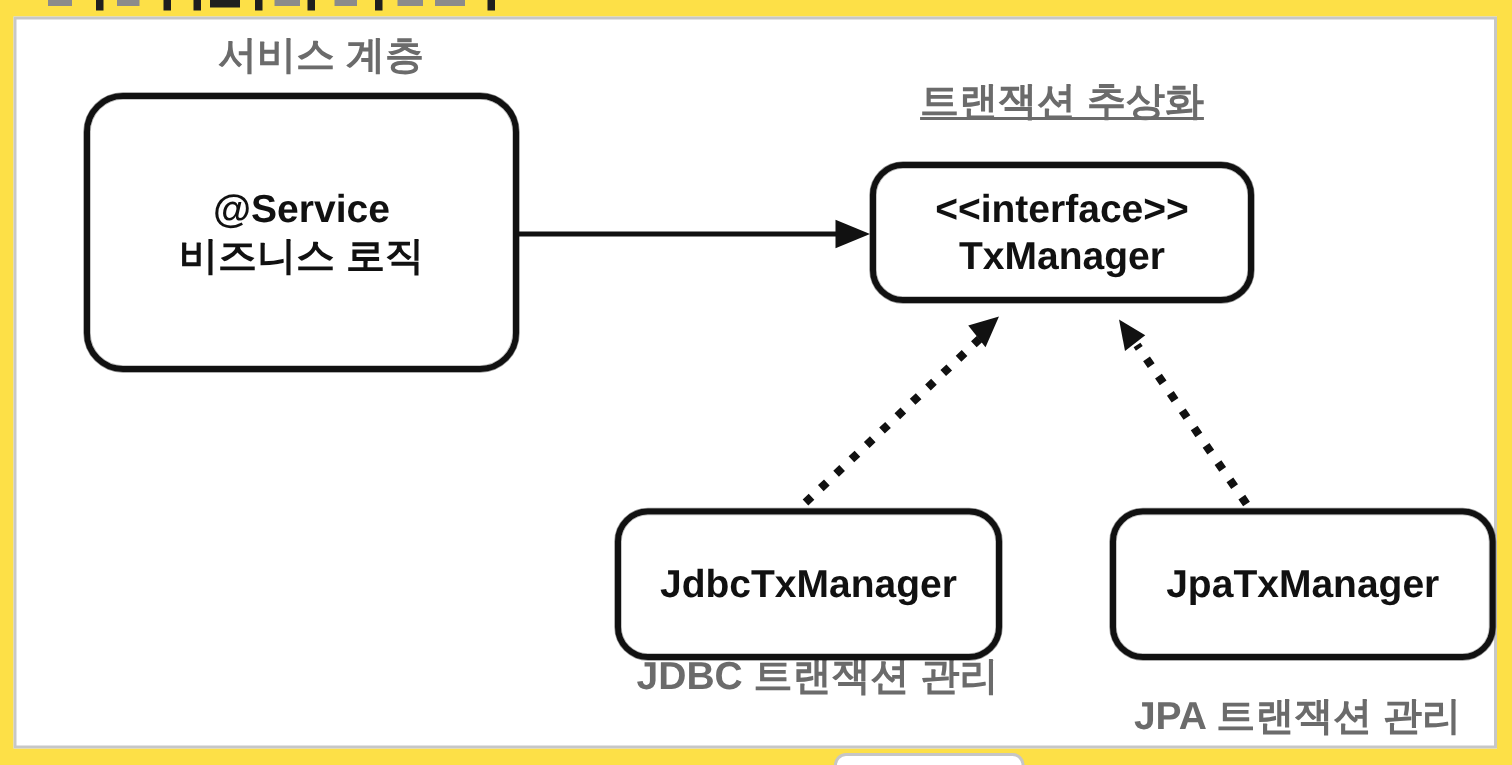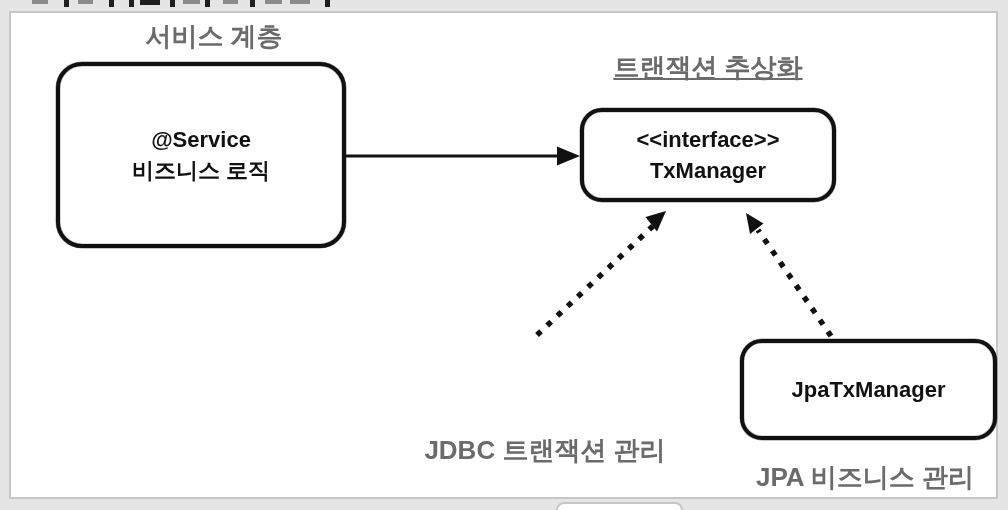--- a/index.html
+++ b/index.html
@@ -1,19 +1,19 @@
 <!DOCTYPE html>
 <html style="--label-gray: #6b6b6b; --node-border: #111111; --frame-border: #c7c7c7;"><head>
 <meta charset="utf-8">
 <style>
   html,body{margin:0;padding:0;background:#ffffff;}
   .screen{
     position:relative;
     width:1008px;height:510px;
-    background:#e5e5e5;
+    background:#fde047;
     overflow:hidden;
     font-family:"Liberation Sans", sans-serif;
     box-sizing:border-box;
     padding-left:16px;
   }
   .screen *{box-sizing:border-box;}
 
   
   .frame{
     position:absolute;left:9px;top:11px;width:989px;height:488px;
@@ -36,21 +36,21 @@
   .node{
     position:absolute;
     border:4.5px solid var(--node-border,#111111);
     border-radius:22px;
     background:#ffffff;
     display:flex;
     flex-direction:column;
     align-items:center;
     justify-content:center;
     color:#111111;
-    font-size:22px;
+    font-size:26px;
     line-height:31px;
     text-align:center;
     box-shadow:0 0 0 0.5px rgba(17,17,17,.45), inset 0 0 0 0.5px rgba(17,17,17,.3);
   }
   .node .b{font-weight:700;}
   .node .m{font-weight:700;}
 
   .svg-layer{position:absolute;left:0;top:0;width:1008px;height:510px;pointer-events:none;}
 
   
@@ -87,32 +87,35 @@
 
   <div class="frame"></div>
 
   <div class="gray-label center" style="left:64px;top:21px;width:300px;">서비스 계층</div>
 
   <div class="gray-label center" style="left:558px;top:52px;width:300px;text-decoration:underline;">트랜잭션 추상화</div>
 
 
   <div class="gray-label center" style="left:417px;top:435px;width:256px;">JDBC 트랜잭션 관리</div>
 
-  <div class="gray-label center" style="left:745px;top:462px;width:240px;">JPA 비즈니스 관리</div>
+  <div class="gray-label center" style="left:745px;top:462px;width:240px;">JPA 트랜잭션 관리</div>
 
   <div class="node" style="left:56px;top:62px;width:290px;height:186px;border-radius:26px;">
     <div class="b">@Service</div>
     <div class="m">비즈니스 로직</div>
   </div>
 
   <div class="node" style="left:580px;top:108px;width:256px;height:94px;">
     <div class="b">&lt;&lt;interface&gt;&gt;</div>
     <div class="b">TxManager</div>
   </div>
 
+  <div class="node" style="left:410px;top:339px;width:258px;height:101px;">
+    <div class="b">JdbcTxManager</div>
+  </div>
 
   <div class="node" style="left:740px;top:339px;width:257px;height:101px;align-items:center;">
     <div class="b">JpaTxManager</div>
   </div>
 
   <svg class="svg-layer">
 
     <g stroke="#111111" fill="#111111">
       <line x1="346" y1="156" x2="562" y2="156" stroke-width="3.2"></line>
       <polygon points="580,156 557,146.5 557,165.5" stroke="none"></polygon>

